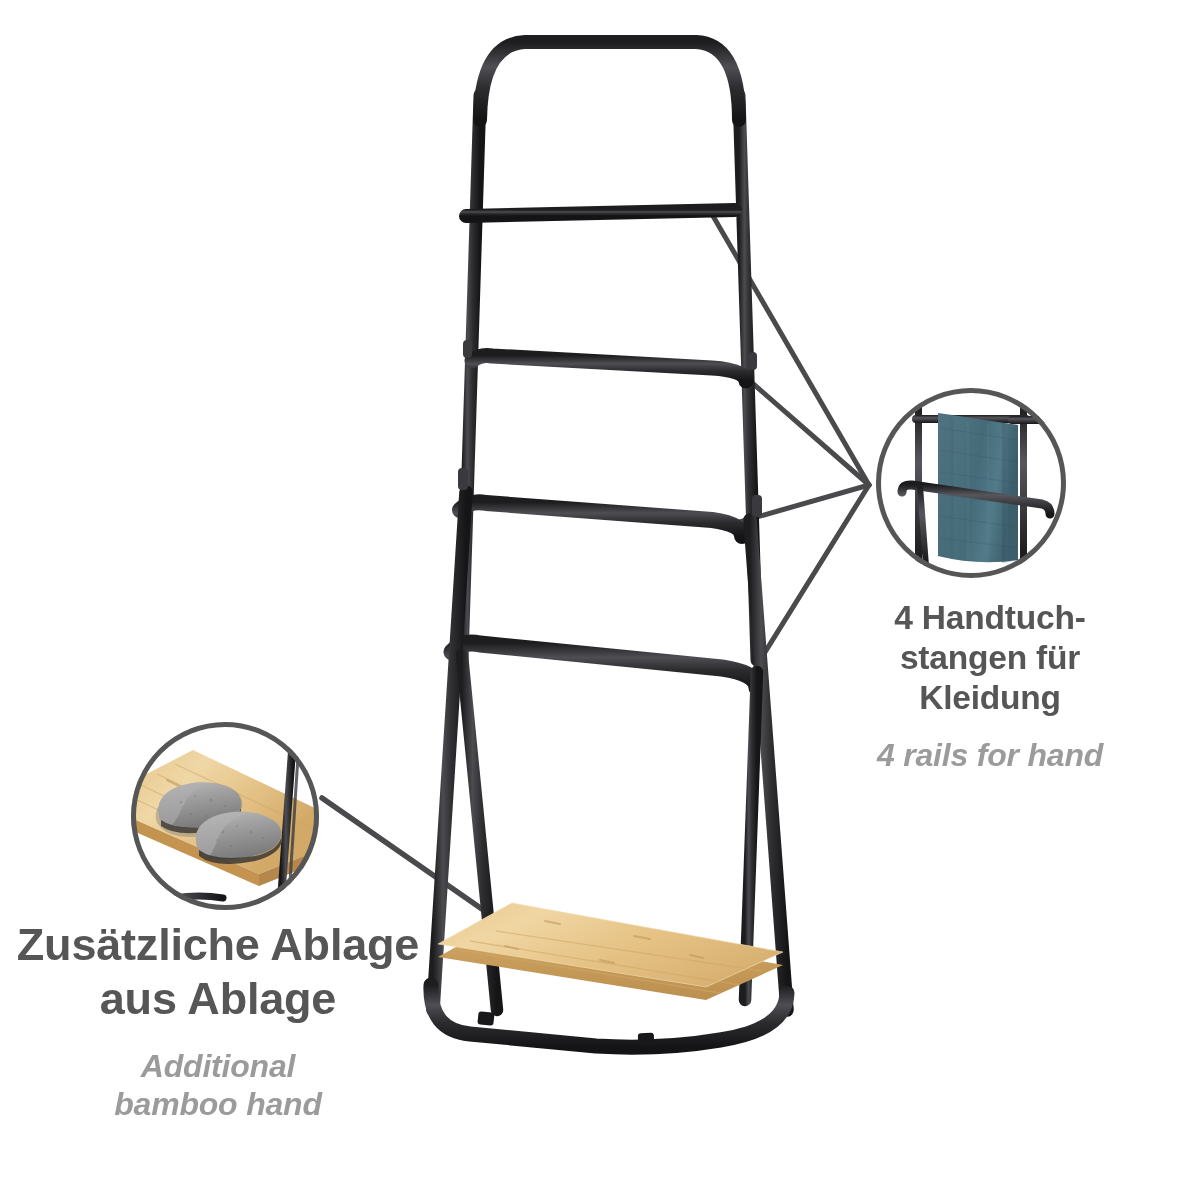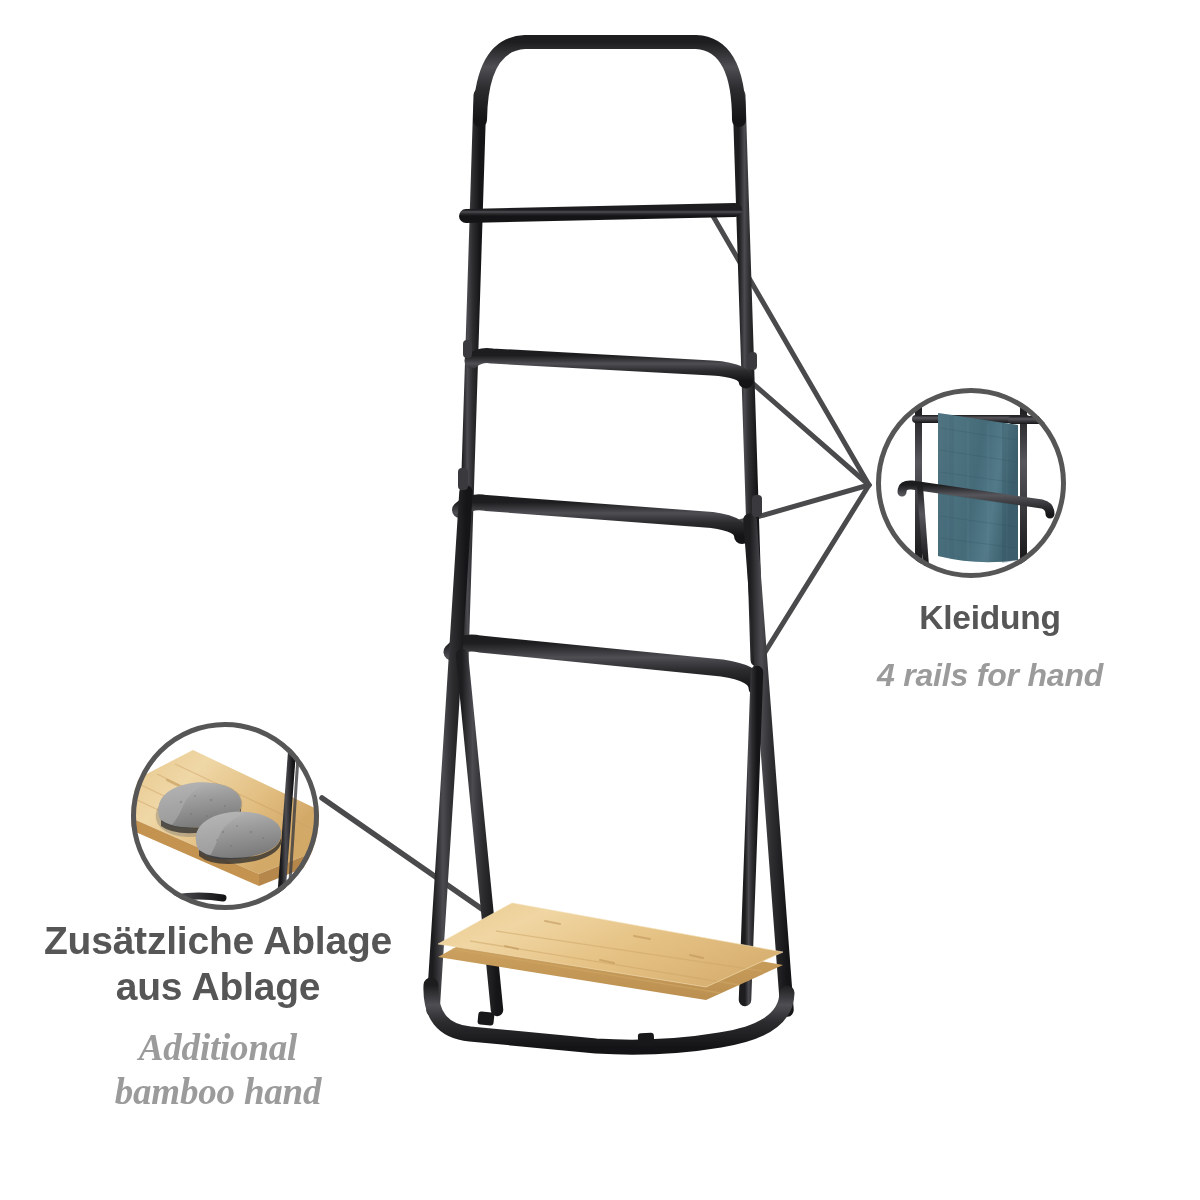--- a/index.html
+++ b/index.html
@@ -101,22 +101,22 @@
     width: 400px;
   }
   #text-right .txt-de { font-size: 33.5px; }
   #text-right .txt-en { font-size: 32px; margin-top: 18px; text-align: center; }
 
   #text-left {
     left: 8px;
     top: 918px;
     width: 420px;
   }
-  #text-left .txt-de { font-size: 39px; }
-  #text-left .txt-en { font-size: 37px; margin-top: 15px; font-family: Liberation Serif, serif; }
+  #text-left .txt-de { font-size: 45px; }
+  #text-left .txt-en { font-size: 32px; margin-top: 22px; }
 
   .tline { display: block; white-space: pre; }
 </style>
 </head>
 <body>
 
 <div id="stage">
 
   <svg class="product-svg" viewBox="0 0 1200 1200">
     <defs>
@@ -351,20 +351,22 @@
       <path d="M 162 16 L 150 178" stroke="url(#barG2)" stroke-width="8" fill="none"></path>
       <path d="M 168 18 L 158 176" stroke="#3c3c40" stroke-width="3" fill="none" opacity="0.8"></path>
 
       <path d="M 18 182 Q 56 170 92 176" stroke="url(#barG2)" stroke-width="7" fill="none" stroke-linecap="round"></path>
     </svg>
   </div>
   <div class="callout-ring" id="ring-shelf"></div>
 
   <div class="text-block" id="text-right">
     <div class="txt-de">
+      <span class="tline">4 Handtuch-</span>
+      <span class="tline">stangen für</span>
       <span class="tline">Kleidung</span>
     </div>
     <div class="txt-en">
       <span class="tline">4 rails for hand</span>
     </div>
   </div>
 
   <div class="text-block" id="text-left">
     <div class="txt-de">
       <span class="tline">Zusätzliche Ablage</span>

